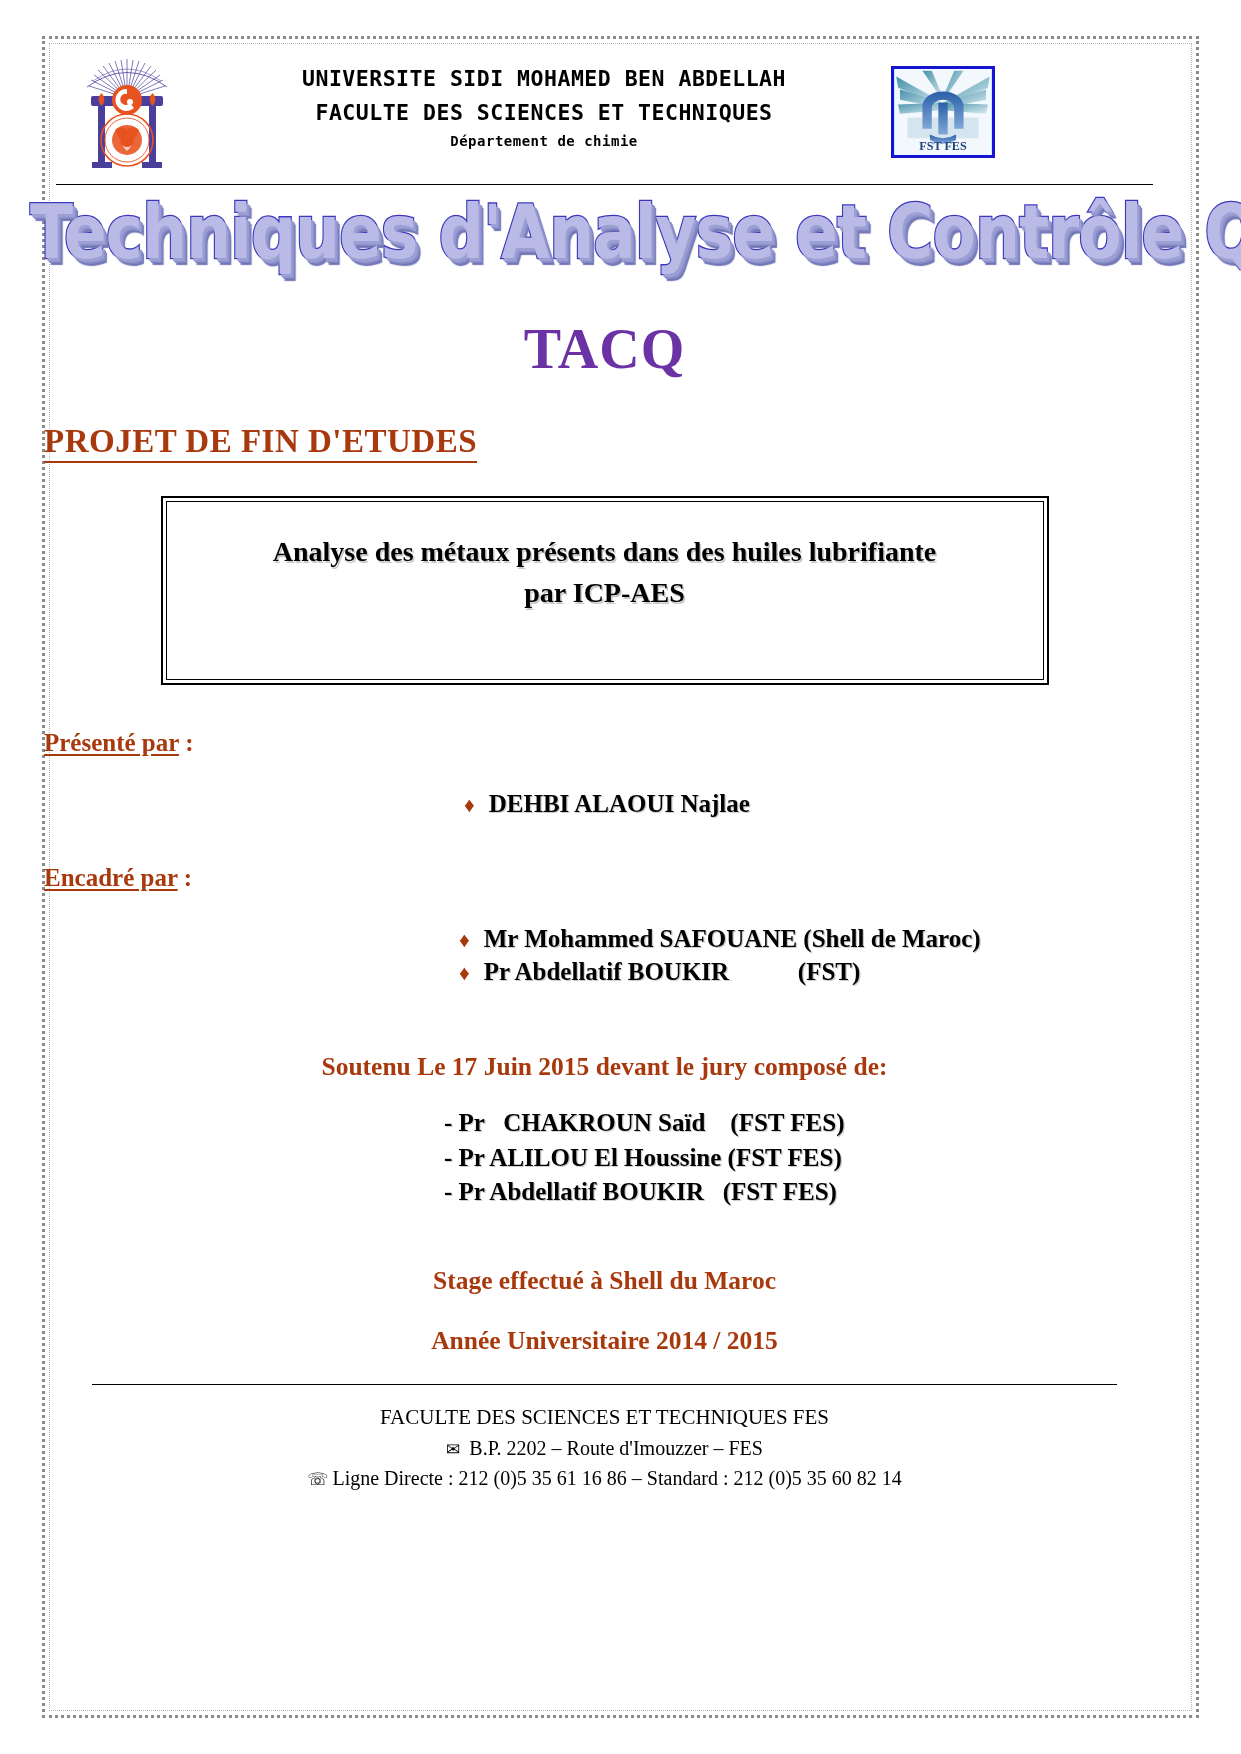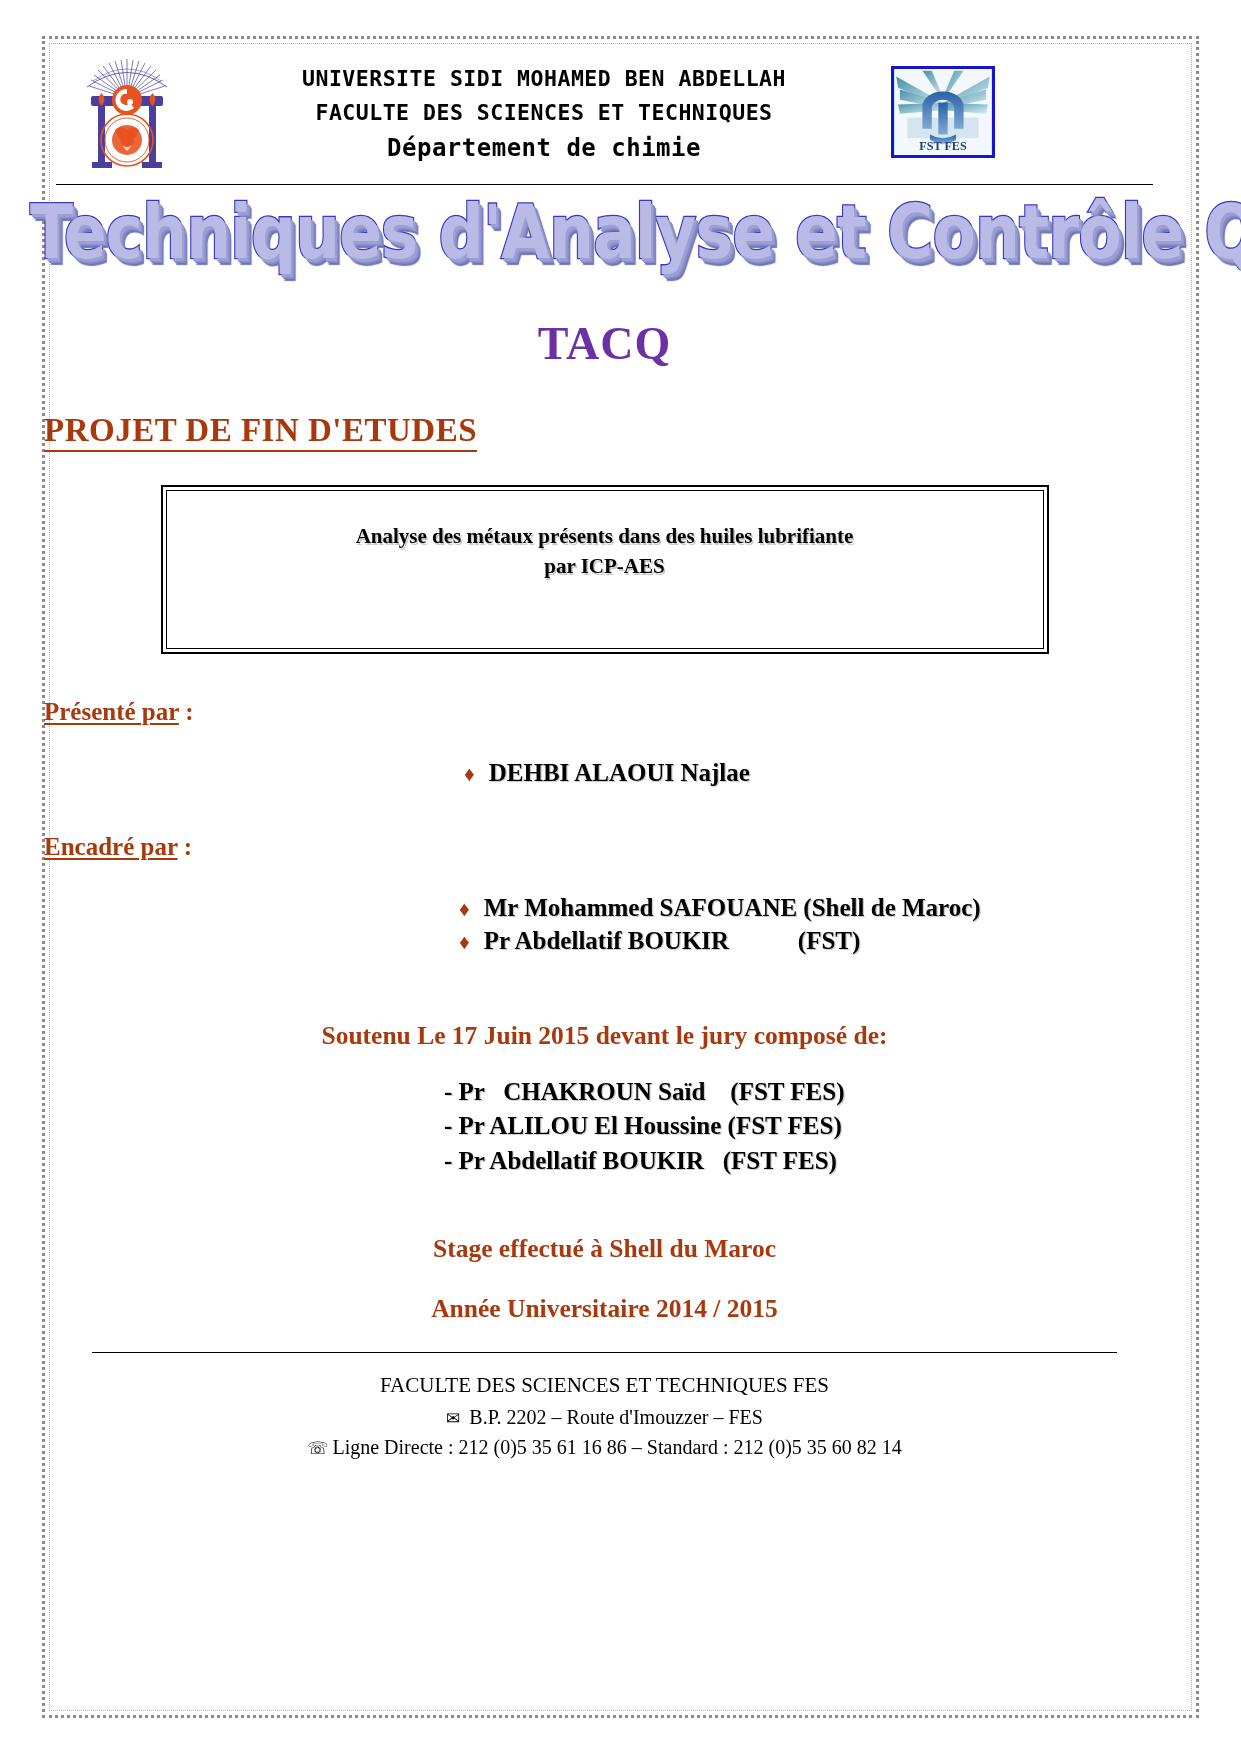--- a/index.html
+++ b/index.html
@@ -71,21 +71,21 @@
     top: 14px;
     width: 660px;
     text-align: center;
     font-family: "DejaVu Sans Mono", "Liberation Mono", monospace;
     font-weight: bold;
     font-size: 21.5px;
     letter-spacing: 0.5px;
     line-height: 1.58;
     color: #000000;
   }
-  .header-text .l3 { font-size: 24px; }
+  .header-text .l3 { font-size: 14px; }
 
   .hr-top {
     margin: 6px 12px 0 12px;
     border: none;
     border-top: 1.6px solid #000000;
   }
 
   
   .lst-line {
     text-align: center;
@@ -118,21 +118,21 @@
       2px 2px 0 #9b9fd4,
       3px 3px 0 #8d92cc,
       4px 4px 0 #8287c4,
       5px 5px 1px #6f74b4;
     paint-order: stroke fill;
   }
 
   .tacq {
     text-align: center;
     font-weight: bold;
-    font-size: 46px;
+    font-size: 56px;
     color: #6b32a5;
     margin-top: 30px;
     letter-spacing: 1px;
   }
 
   .pfe {
     margin-top: 42px;
   }
   .pfe span {
     font-weight: bold;
@@ -153,21 +153,21 @@
   }
   .subject-box-inner {
     border: 1.5px solid #000000;
     padding: 30px 26px 66px 26px;
     min-height: 128px;
     box-sizing: border-box;
   }
   .subject-title {
     text-align: center;
     font-weight: bold;
-    font-size: 21px;
+    font-size: 28px;
     line-height: 1.45;
     color: #000000;
     text-shadow: 1.5px 1.5px 0 #c9c9c9;
   }
 
   
   .label-underlined {
     text-align: left;
     margin-top: 44px;
     font-weight: bold;

